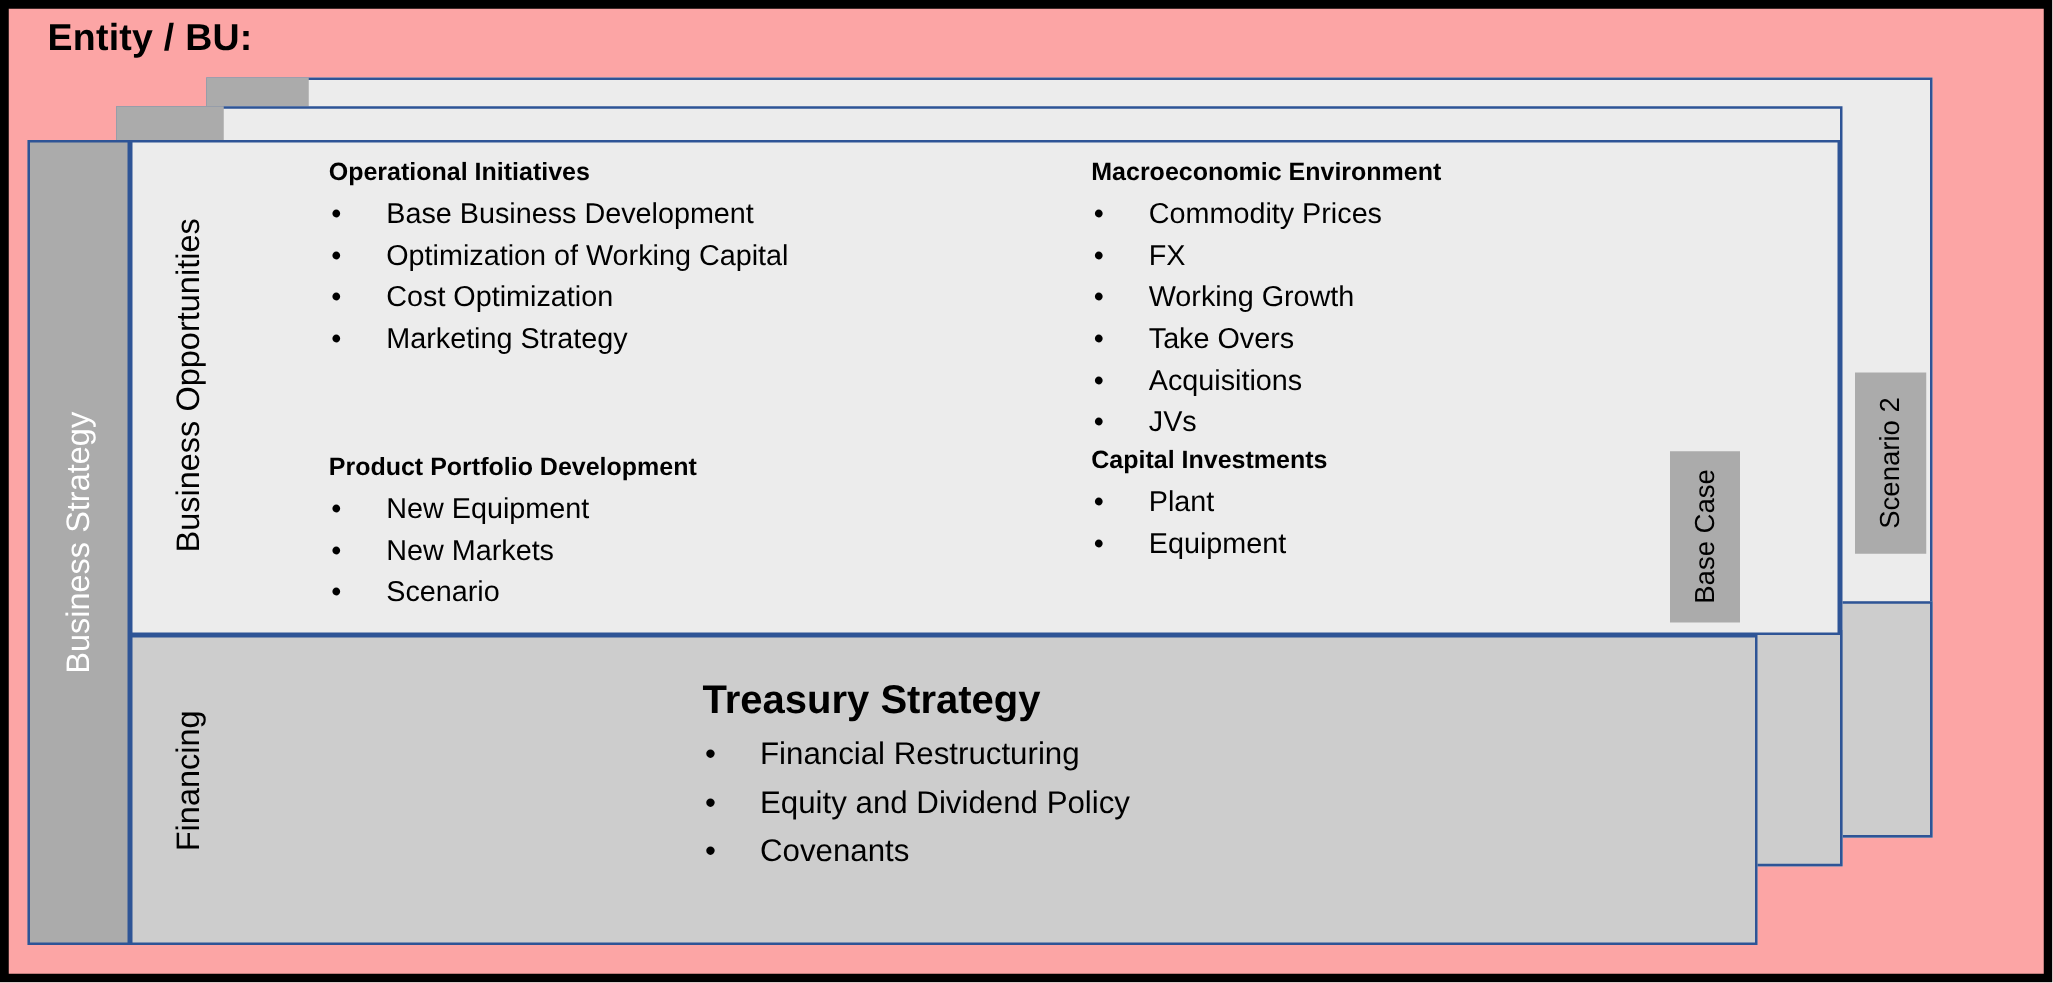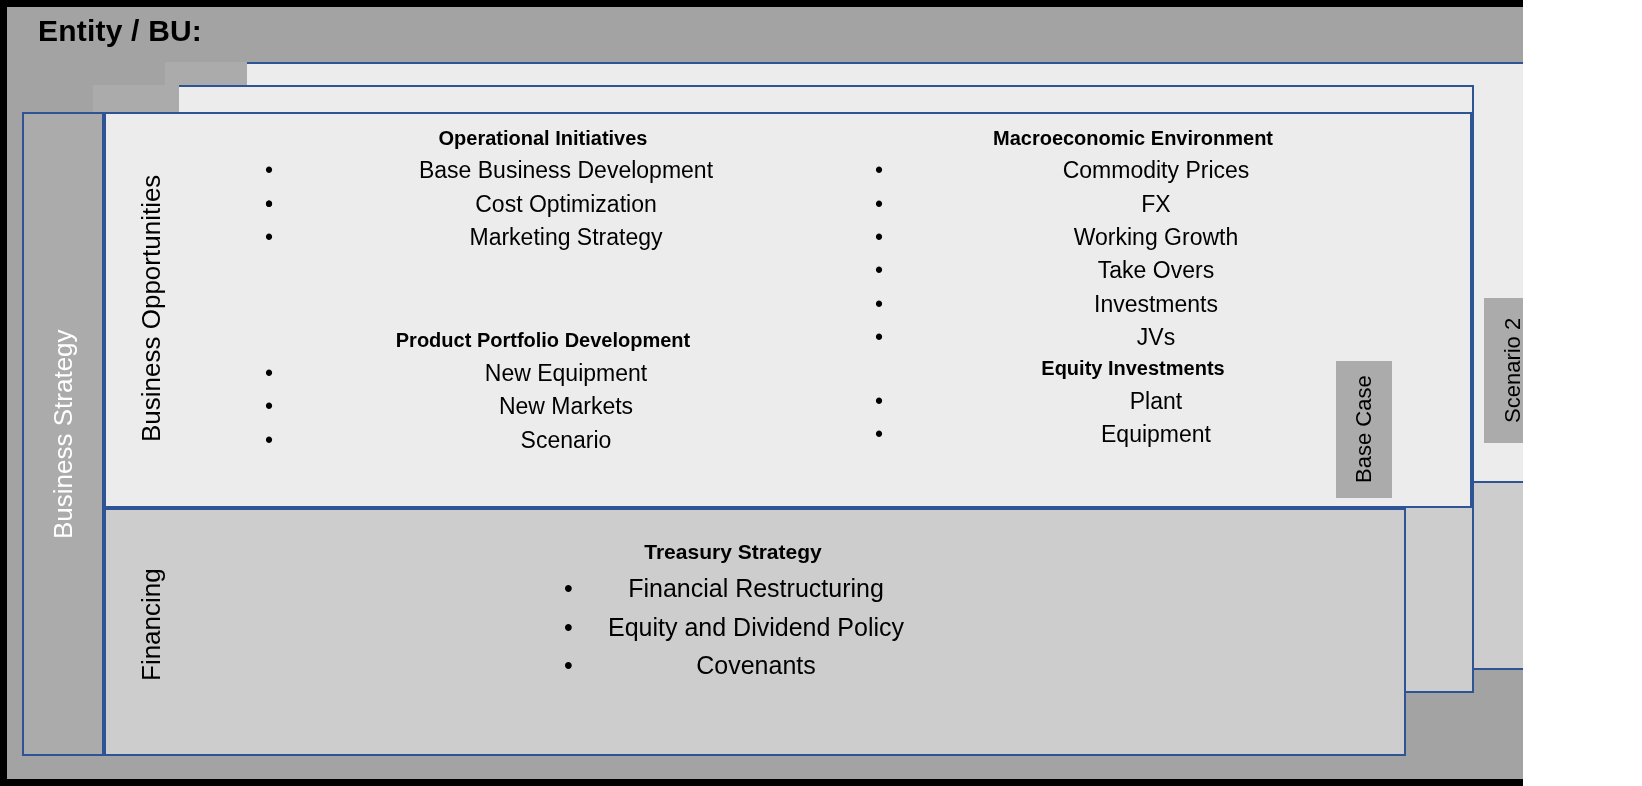--- a/index.html
+++ b/index.html
@@ -6,26 +6,25 @@
     margin: 0;
     padding: 0;
     background: #ffffff;
   }
   body {
     font-family: "Liberation Sans", sans-serif;
   }
 
   #canvas {
     position: relative;
-    width: 1523px;
+    width: 1642px;
     height: 786px;
-    background: #a3a3a3;
+    background: #fca5a5;
     overflow: hidden;
     box-sizing: border-box;
-    text-align: center;
   }
 
   
   .outer-frame {
     position: absolute;
     left: 0; top: 0;
     width: 1642px;
     height: 786px;
     border: 7px solid #000000;
     box-sizing: border-box;
@@ -239,21 +238,21 @@
     line-height: 1.45;
   }
 
   
   .financing-content {
     position: absolute;
     left: 562px;
     top: 537px;
     color: #000000;
   }
-  .financing-content .group-heading { font-size: 21px; }
+  .financing-content .group-heading { font-size: 32px; }
   .financing-content ul.bullets li {
     font-size: 25px;
     line-height: 1.55;
     padding-left: 46px;
   }
   .financing-content ul.bullets li .bullet-dot { font-size: 25px; line-height: 1.55; }
 </style>
 </head>
 <body>
 
@@ -283,21 +282,21 @@
   <div class="band-label band-label-opportunities">Business Opportunities</div>
   <div class="band-label band-label-financing">Financing</div>
 
   <div class="base-case-tab">Base Case</div>
 
   <div class="content-col col-left">
     <div class="group">
       <div class="group-heading">Operational Initiatives</div>
       <ul class="bullets">
         <li><span class="bullet-dot">•</span><span>Base Business Development</span></li>
-        <li><span class="bullet-dot">•</span></li>
+        <li><span class="bullet-dot">•</span><span>Optimization of Working Capital</span></li>
         <li><span class="bullet-dot">•</span><span>Cost Optimization</span></li>
         <li><span class="bullet-dot">•</span><span>Marketing Strategy</span></li>
       </ul>
     </div>
     <div class="group spaced">
       <div class="group-heading">Product Portfolio Development</div>
       <ul class="bullets">
         <li><span class="bullet-dot">•</span><span>New Equipment</span></li>
         <li><span class="bullet-dot">•</span><span>New Markets</span></li>
         <li><span class="bullet-dot">•</span><span>Scenario</span></li>
@@ -310,26 +309,26 @@
       <div class="group-heading">Macroeconomic Environment</div>
       <ul class="bullets">
         <li><span class="bullet-dot">•</span><span>Commodity Prices</span></li>
         <li><span class="bullet-dot">•</span><span>FX</span></li>
         <li><span class="bullet-dot">•</span><span>Working Growth</span></li>
       </ul>
     </div>
     <div class="group">
       <ul class="bullets">
         <li><span class="bullet-dot">•</span><span>Take Overs</span></li>
-        <li><span class="bullet-dot">•</span><span>Investments</span></li>
+        <li><span class="bullet-dot">•</span><span>Acquisitions</span></li>
         <li><span class="bullet-dot">•</span><span>JVs</span></li>
       </ul>
     </div>
     <div class="group">
-      <div class="group-heading">Equity Investments</div>
+      <div class="group-heading">Capital Investments</div>
       <ul class="bullets">
         <li><span class="bullet-dot">•</span><span>Plant</span></li>
         <li><span class="bullet-dot">•</span><span>Equipment</span></li>
       </ul>
     </div>
   </div>
 
   <div class="financing-content">
     <div class="group">
       <div class="group-heading">Treasury Strategy</div>

